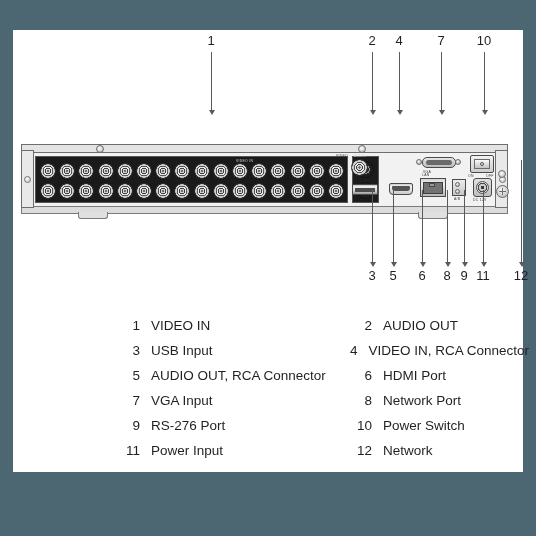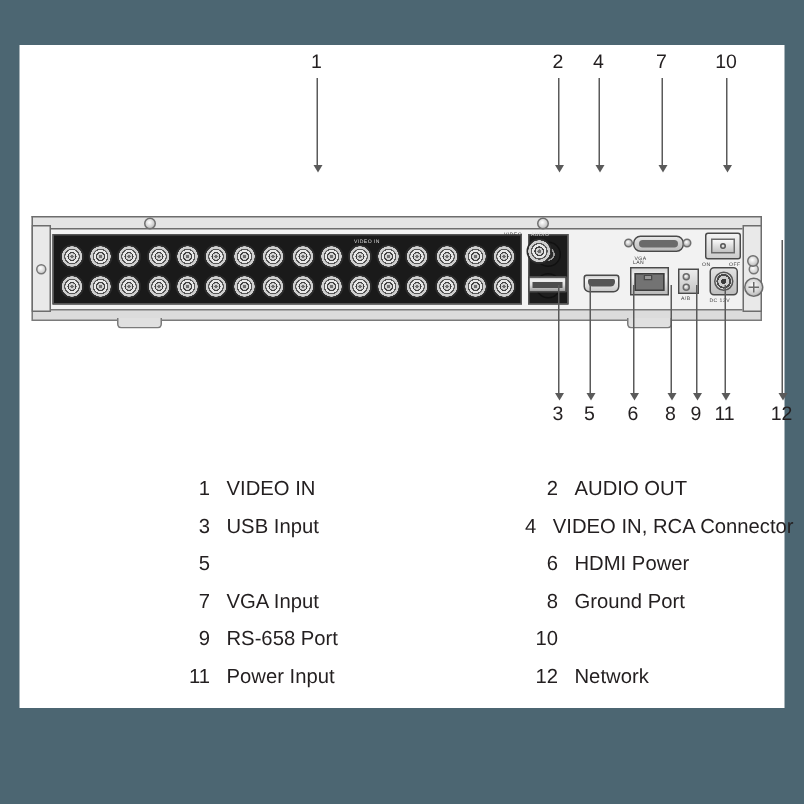--- a/index.html
+++ b/index.html
@@ -566,43 +566,45 @@
           <span class="legend-label">USB Input</span>
         </div>
         <div class="legend-cell col2">
           <span class="legend-num">4</span>
           <span class="legend-label">VIDEO IN, RCA Connector</span>
         </div>
       </div>
       <div class="legend-row">
         <div class="legend-cell col1">
           <span class="legend-num">5</span>
+          <span class="legend-label">AUDIO OUT, RCA Connector</span>
         </div>
         <div class="legend-cell col2">
           <span class="legend-num">6</span>
-          <span class="legend-label">HDMI Power</span>
+          <span class="legend-label">HDMI Port</span>
         </div>
       </div>
       <div class="legend-row">
         <div class="legend-cell col1">
           <span class="legend-num">7</span>
           <span class="legend-label">VGA Input</span>
         </div>
         <div class="legend-cell col2">
           <span class="legend-num">8</span>
-          <span class="legend-label">Ground Port</span>
+          <span class="legend-label">Network Port</span>
         </div>
       </div>
       <div class="legend-row">
         <div class="legend-cell col1">
           <span class="legend-num">9</span>
-          <span class="legend-label">RS-658 Port</span>
+          <span class="legend-label">RS-276 Port</span>
         </div>
         <div class="legend-cell col2">
           <span class="legend-num">10</span>
+          <span class="legend-label">Power Switch</span>
         </div>
       </div>
       <div class="legend-row">
         <div class="legend-cell col1">
           <span class="legend-num">11</span>
           <span class="legend-label">Power Input</span>
         </div>
         <div class="legend-cell col2">
           <span class="legend-num">12</span>
           <span class="legend-label">Network</span>

